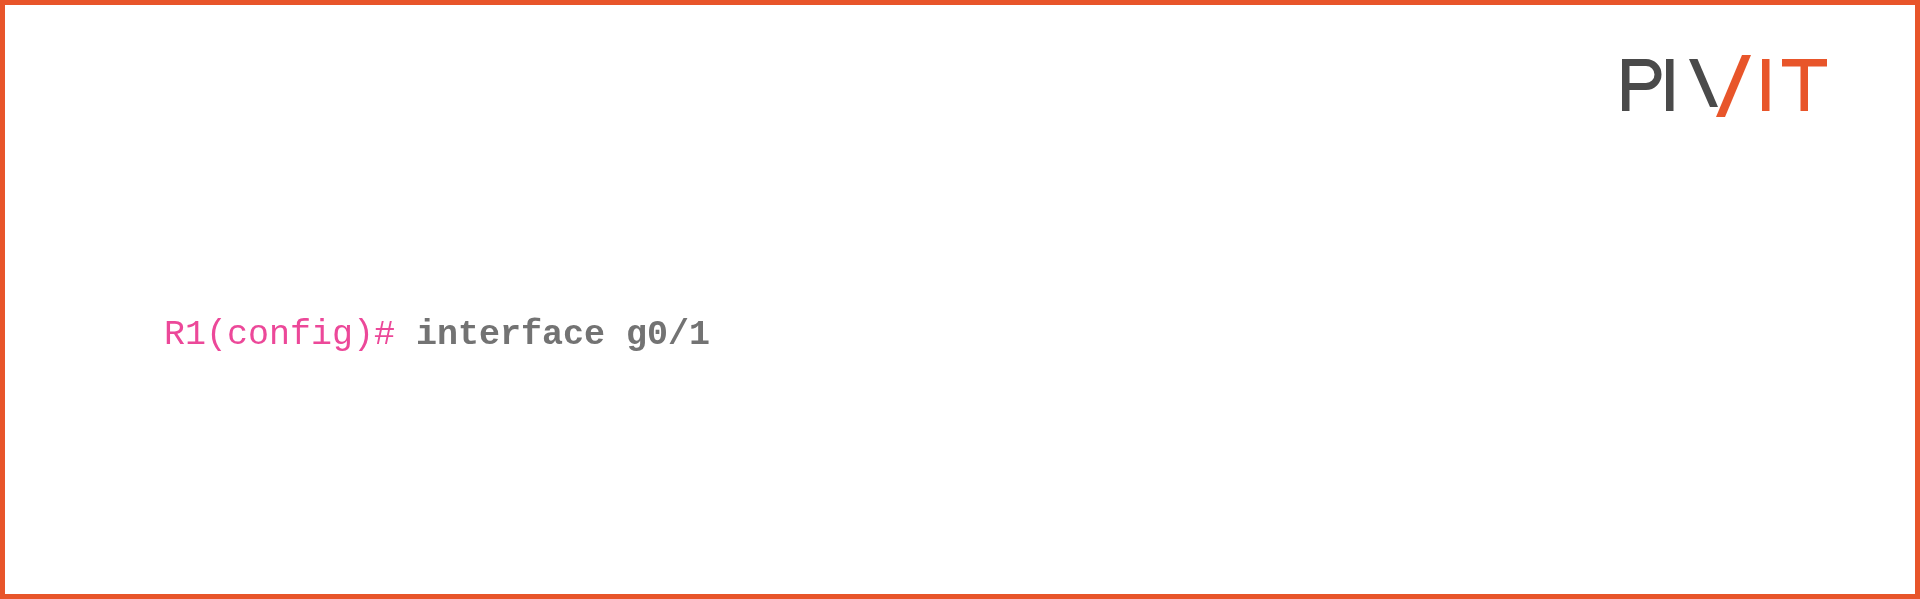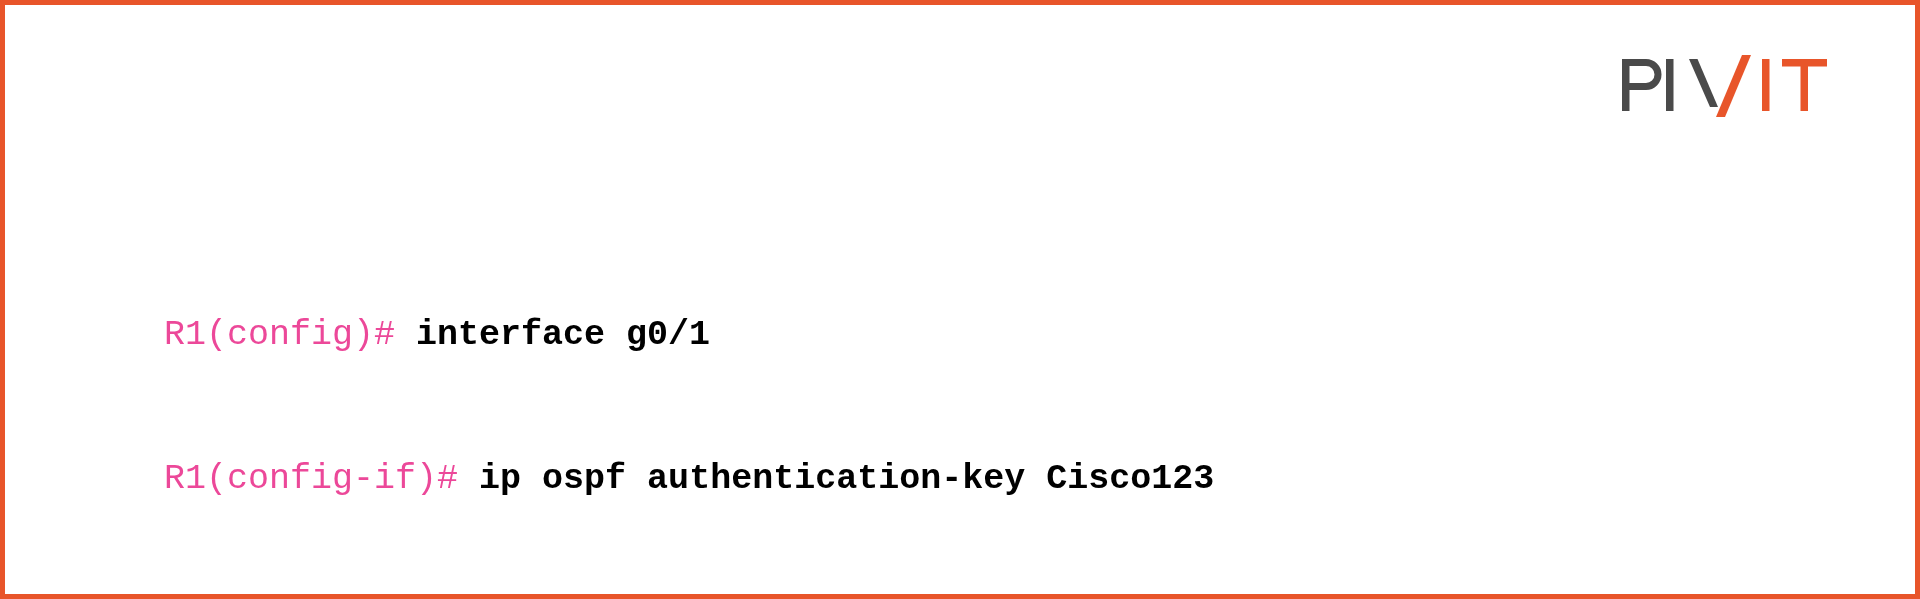--- a/index.html
+++ b/index.html
@@ -51,21 +51,21 @@
     margin: 0;
   }
 
   .prompt {
     font-weight: 400;
     color: #ec4899;
   }
 
   .command {
     font-weight: 700;
-    color: #000000;
+    color: #737373;
   }
 </style>
 </head>
 <body>
 
 <div class="page">
 
   <div class="logo">
     <svg viewBox="0 0 205 62" xmlns="http://www.w3.org/2000/svg" aria-hidden="true">
 
@@ -88,23 +88,20 @@
       </g>
     </svg>
   </div>
 
   <div class="code-block">
 
     <div class="code-line">
       <span class="prompt">R1(config)# </span><span class="command">interface g0/1</span>
     </div>
 
-    <div class="code-line">
-      <span class="prompt">R1(config-if)# </span><span class="command">ip ospf authentication-key Cisco123</span>
-    </div>
 
     <div class="code-line">
       
     </div>
 
   </div>
 
 </div>
 
 </body></html>

